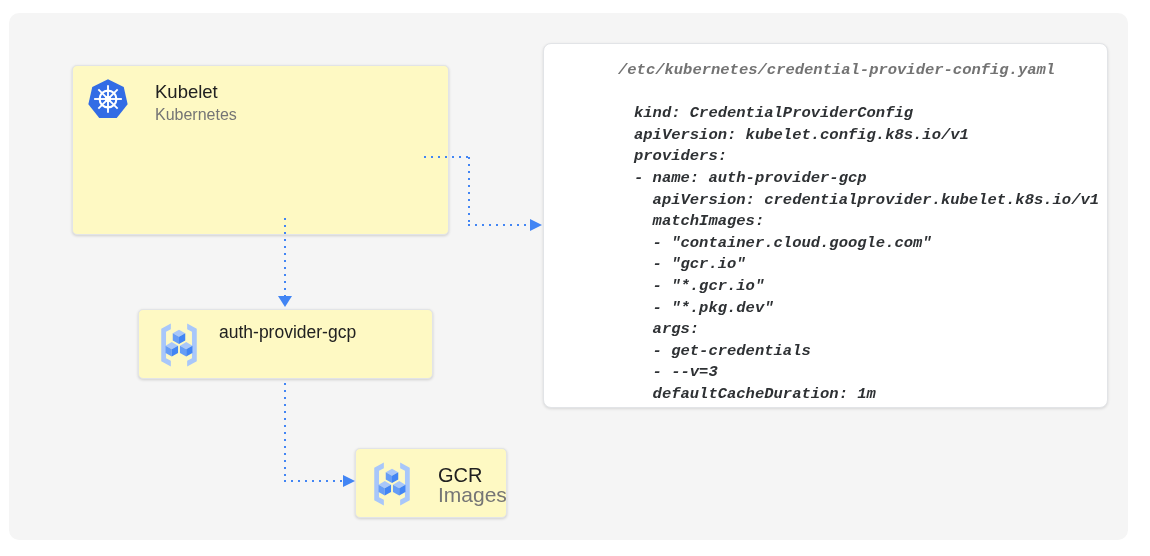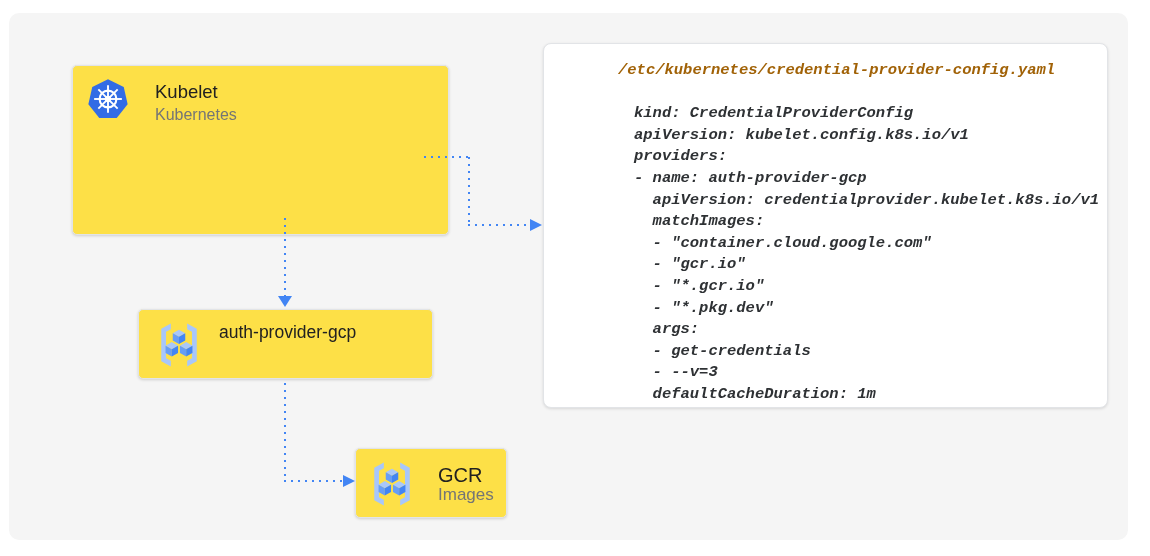--- a/index.html
+++ b/index.html
@@ -17,21 +17,21 @@
   }
   .panel {
     position: absolute;
     left: 9px; top: 13px;
     width: 1119px; height: 527px;
     background: #f5f5f5;
     border-radius: 10px;
   }
   .node {
     position: absolute;
-    background: #fde047;
+    background: #fef9c3;
     border: 1px solid #e2e4e7;
     border-radius: 5px;
     box-shadow: 0 1px 3px rgba(0,0,0,0.16);
     box-sizing: border-box;
   }
   .node-kubelet { left: 72px; top: 65px; width: 377px; height: 170px; }
   .node-auth    { left: 138px; top: 309px; width: 295px; height: 70px; }
   .node-gcr     { left: 355px; top: 448px; width: 152px; height: 70px; }
 
   .node .icon-wrap { position: absolute; }
@@ -52,21 +52,21 @@
     color: #757575;
     font-size: 16px;
     line-height: 20px;
     white-space: nowrap;
   }
   .node-kubelet .node-title    { left: 82px; top: 15px; }
   .node-kubelet .node-subtitle { left: 82px; top: 39px; }
   .node-auth .node-title       { left: 80px; top: 11px; font-size: 17.5px; }
   .node-auth .node-subtitle    { left: 80px; top: 35px; font-size: 15.5px; }
   .node-gcr .node-title        { left: 82px; top: 15px; font-size: 20px; }
-  .node-gcr .node-subtitle     { left: 82px; top: 36px; font-size: 17px; }
+  .node-gcr .node-subtitle     { left: 82px; top: 36px; font-size: 21px; }
 
   .kubelet-flags {
     position: absolute;
     left: 82px; top: 79px;
     color: #757575;
     font-size: 15.5px;
     line-height: 26px;
     white-space: nowrap;
   }
 
@@ -80,21 +80,21 @@
     box-shadow: 0 1px 3px rgba(0,0,0,0.12);
     box-sizing: border-box;
     padding: 16px 16px 16px 74px;
     font-family: "Liberation Mono", monospace;
     font-style: italic;
     font-weight: bold;
     font-size: 15.5px;
     line-height: 21.6px;
   }
   .code-filename {
-    color: #a16207;
+    color: #737373;
     margin: 0 0 21.6px 0;
     white-space: pre;
   }
   .code-yaml {
     color: #2e3134;
     margin: 16px;
     font: inherit;
     white-space: pre;
   }
 

